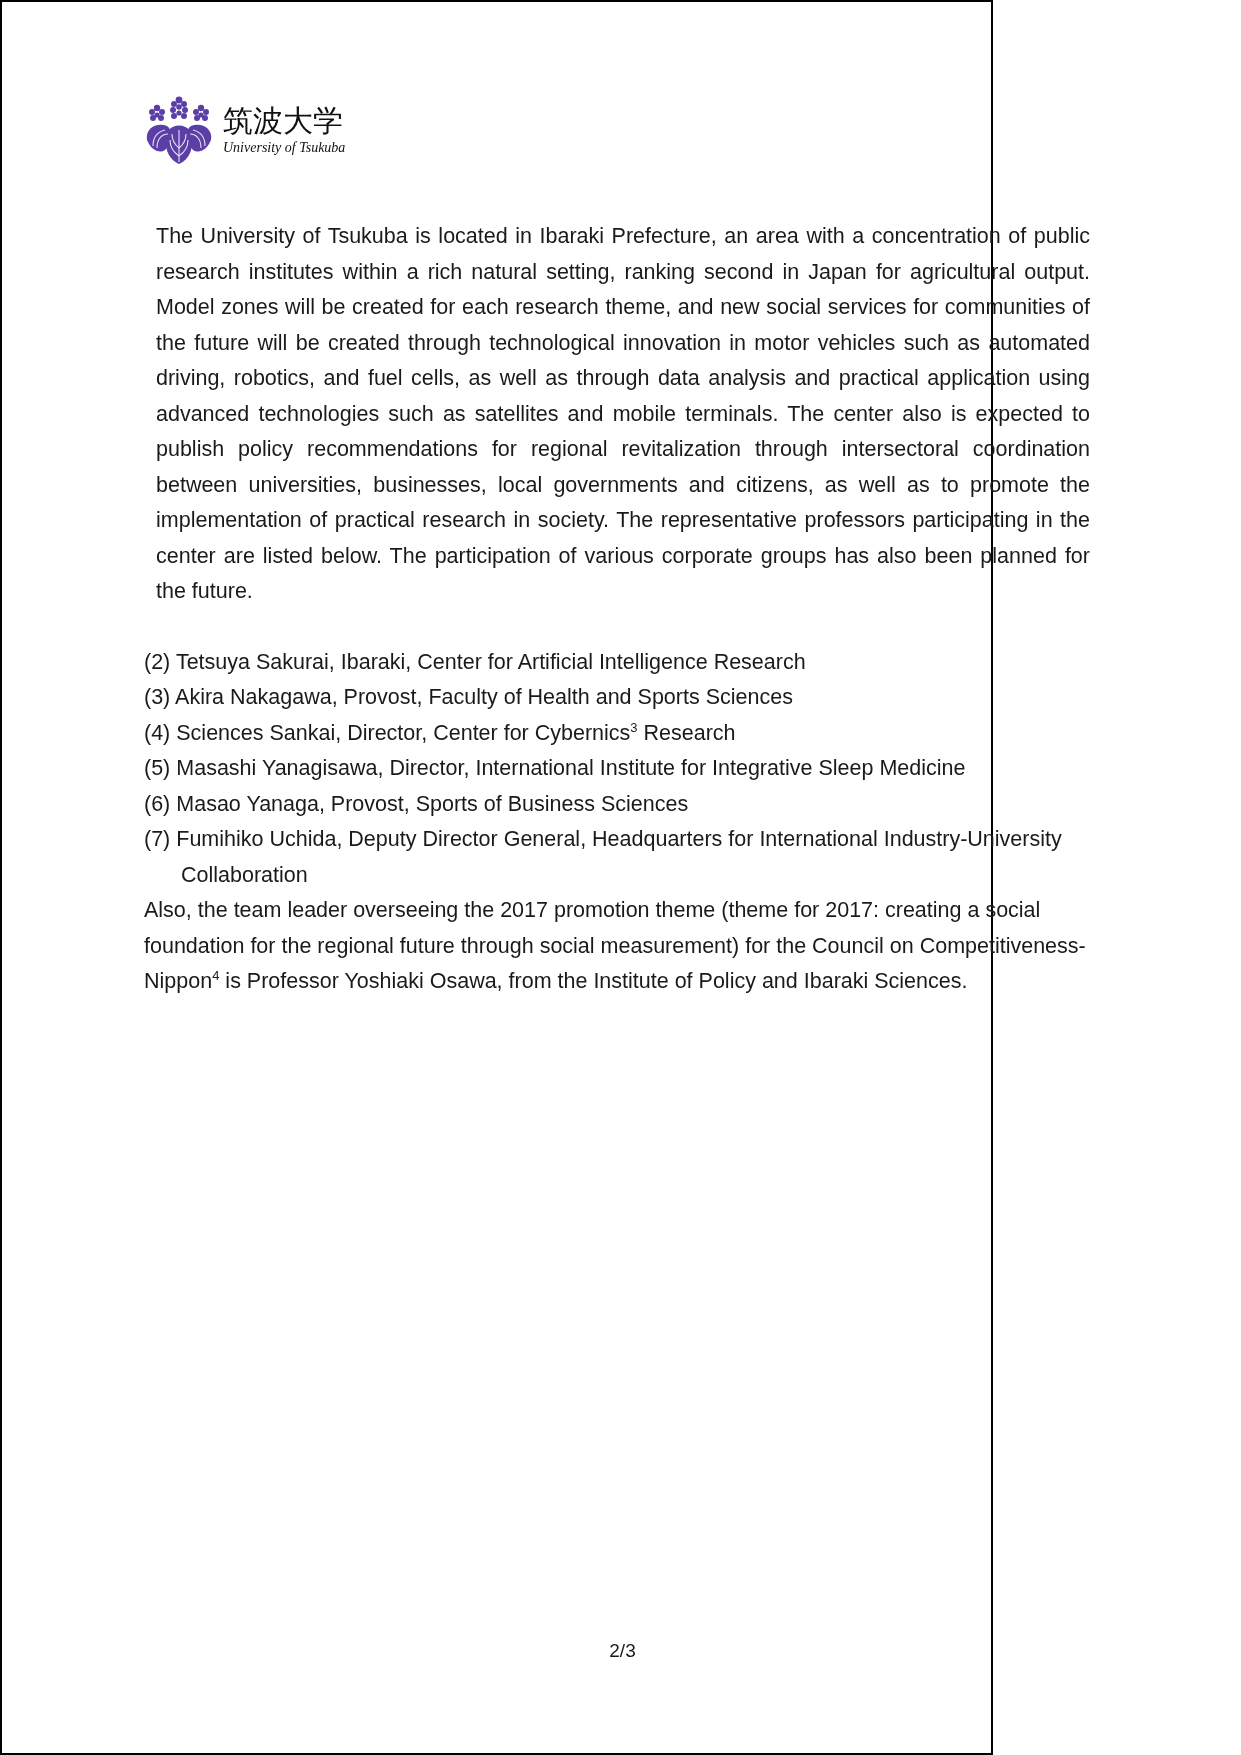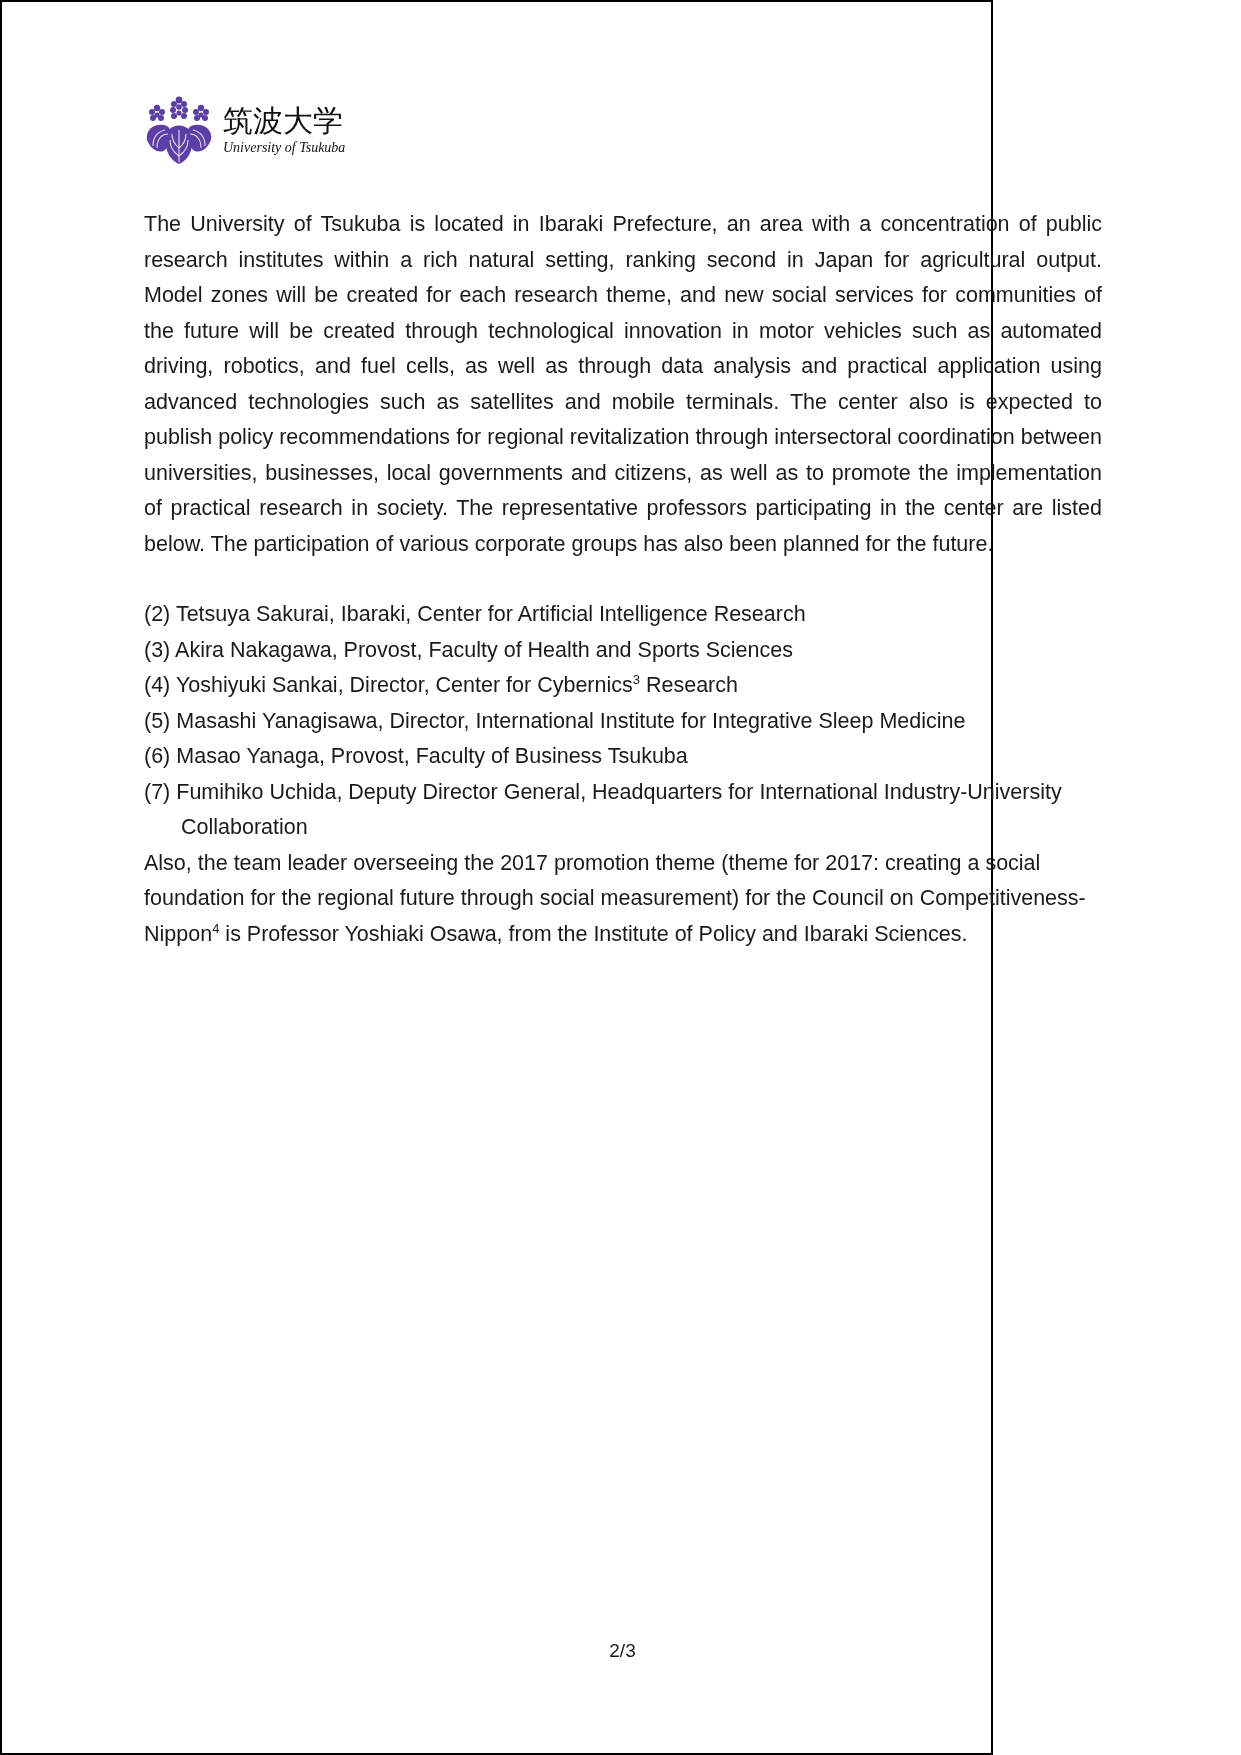--- a/index.html
+++ b/index.html
@@ -61,21 +61,21 @@
       position: absolute;
       left: 142px;
       top: 205px;
       width: 958px;
       font-family: "Liberation Sans", sans-serif;
       font-size: 21.5px;
       line-height: 35.5px;
       color: #1a1a1a;
     }
     .para {
-      margin: 0;
+      margin: 12px;
       text-align: justify;
     }
     .list {
       list-style: none;
       margin: 35px 0 0 0;
       padding: 0;
     }
     .list li {
       margin: 0;
       padding-left: 37px;
@@ -155,23 +155,23 @@
       <span class="logo-en">University of Tsukuba</span>
     </div>
   </div>
 
   <div class="content">
     <p class="para">The University of Tsukuba is located in Ibaraki Prefecture, an area with a concentration of public research institutes within a rich natural setting, ranking second in Japan for agricultural output. Model zones will be created for each research theme, and new social services for communities of the future will be created through technological innovation in motor vehicles such as automated driving, robotics, and fuel cells, as well as through data analysis and practical application using advanced technologies such as satellites and mobile terminals. The center also is expected to publish policy recommendations for regional revitalization through intersectoral coordination between universities, businesses, local governments and citizens, as well as to promote the implementation of practical research in society. The representative professors participating in the center are listed below. The participation of various corporate groups has also been planned for the future.</p>
 
     <ol class="list">
       <li><span>(2)</span> <span>Tetsuya Sakurai, Ibaraki, Center for Artificial Intelligence Research</span></li>
       <li><span>(3)</span> <span>Akira Nakagawa, Provost, Faculty of Health and Sports Sciences</span></li>
-      <li><span>(4)</span> <span>Yoshiyuki Sankai, Director, Center for Cybernics</span><sup>3</sup><span> Research</span></li>
+      <li><span>(4)</span> <span>Sciences Sankai, Director, Center for Cybernics</span><sup>3</sup><span> Research</span></li>
       <li><span>(5)</span> <span>Masashi Yanagisawa, Director, International Institute for Integrative Sleep Medicine</span></li>
-      <li><span>(6)</span> <span>Masao Yanaga, Provost, Faculty of Business Tsukuba</span></li>
+      <li><span>(6)</span> <span>Masao Yanaga, Provost, Sports of Business Sciences</span></li>
       <li><span>(7)</span> <span>Fumihiko Uchida, Deputy Director General, Headquarters for International Industry-University Collaboration</span></li>
     </ol>
 
     <p class="para2"><span>Also, the team leader overseeing the 2017 promotion theme (theme for 2017: creating a social foundation for the regional future through social measurement) for the Council on Competitiveness-Nippon</span><sup>4</sup><span> is Professor Yoshiaki Osawa, from the Institute of Policy and Ibaraki Sciences.</span></p>
   </div>
 
   <div class="page-number">2/3</div>
 </div>
 
 </body></html>

